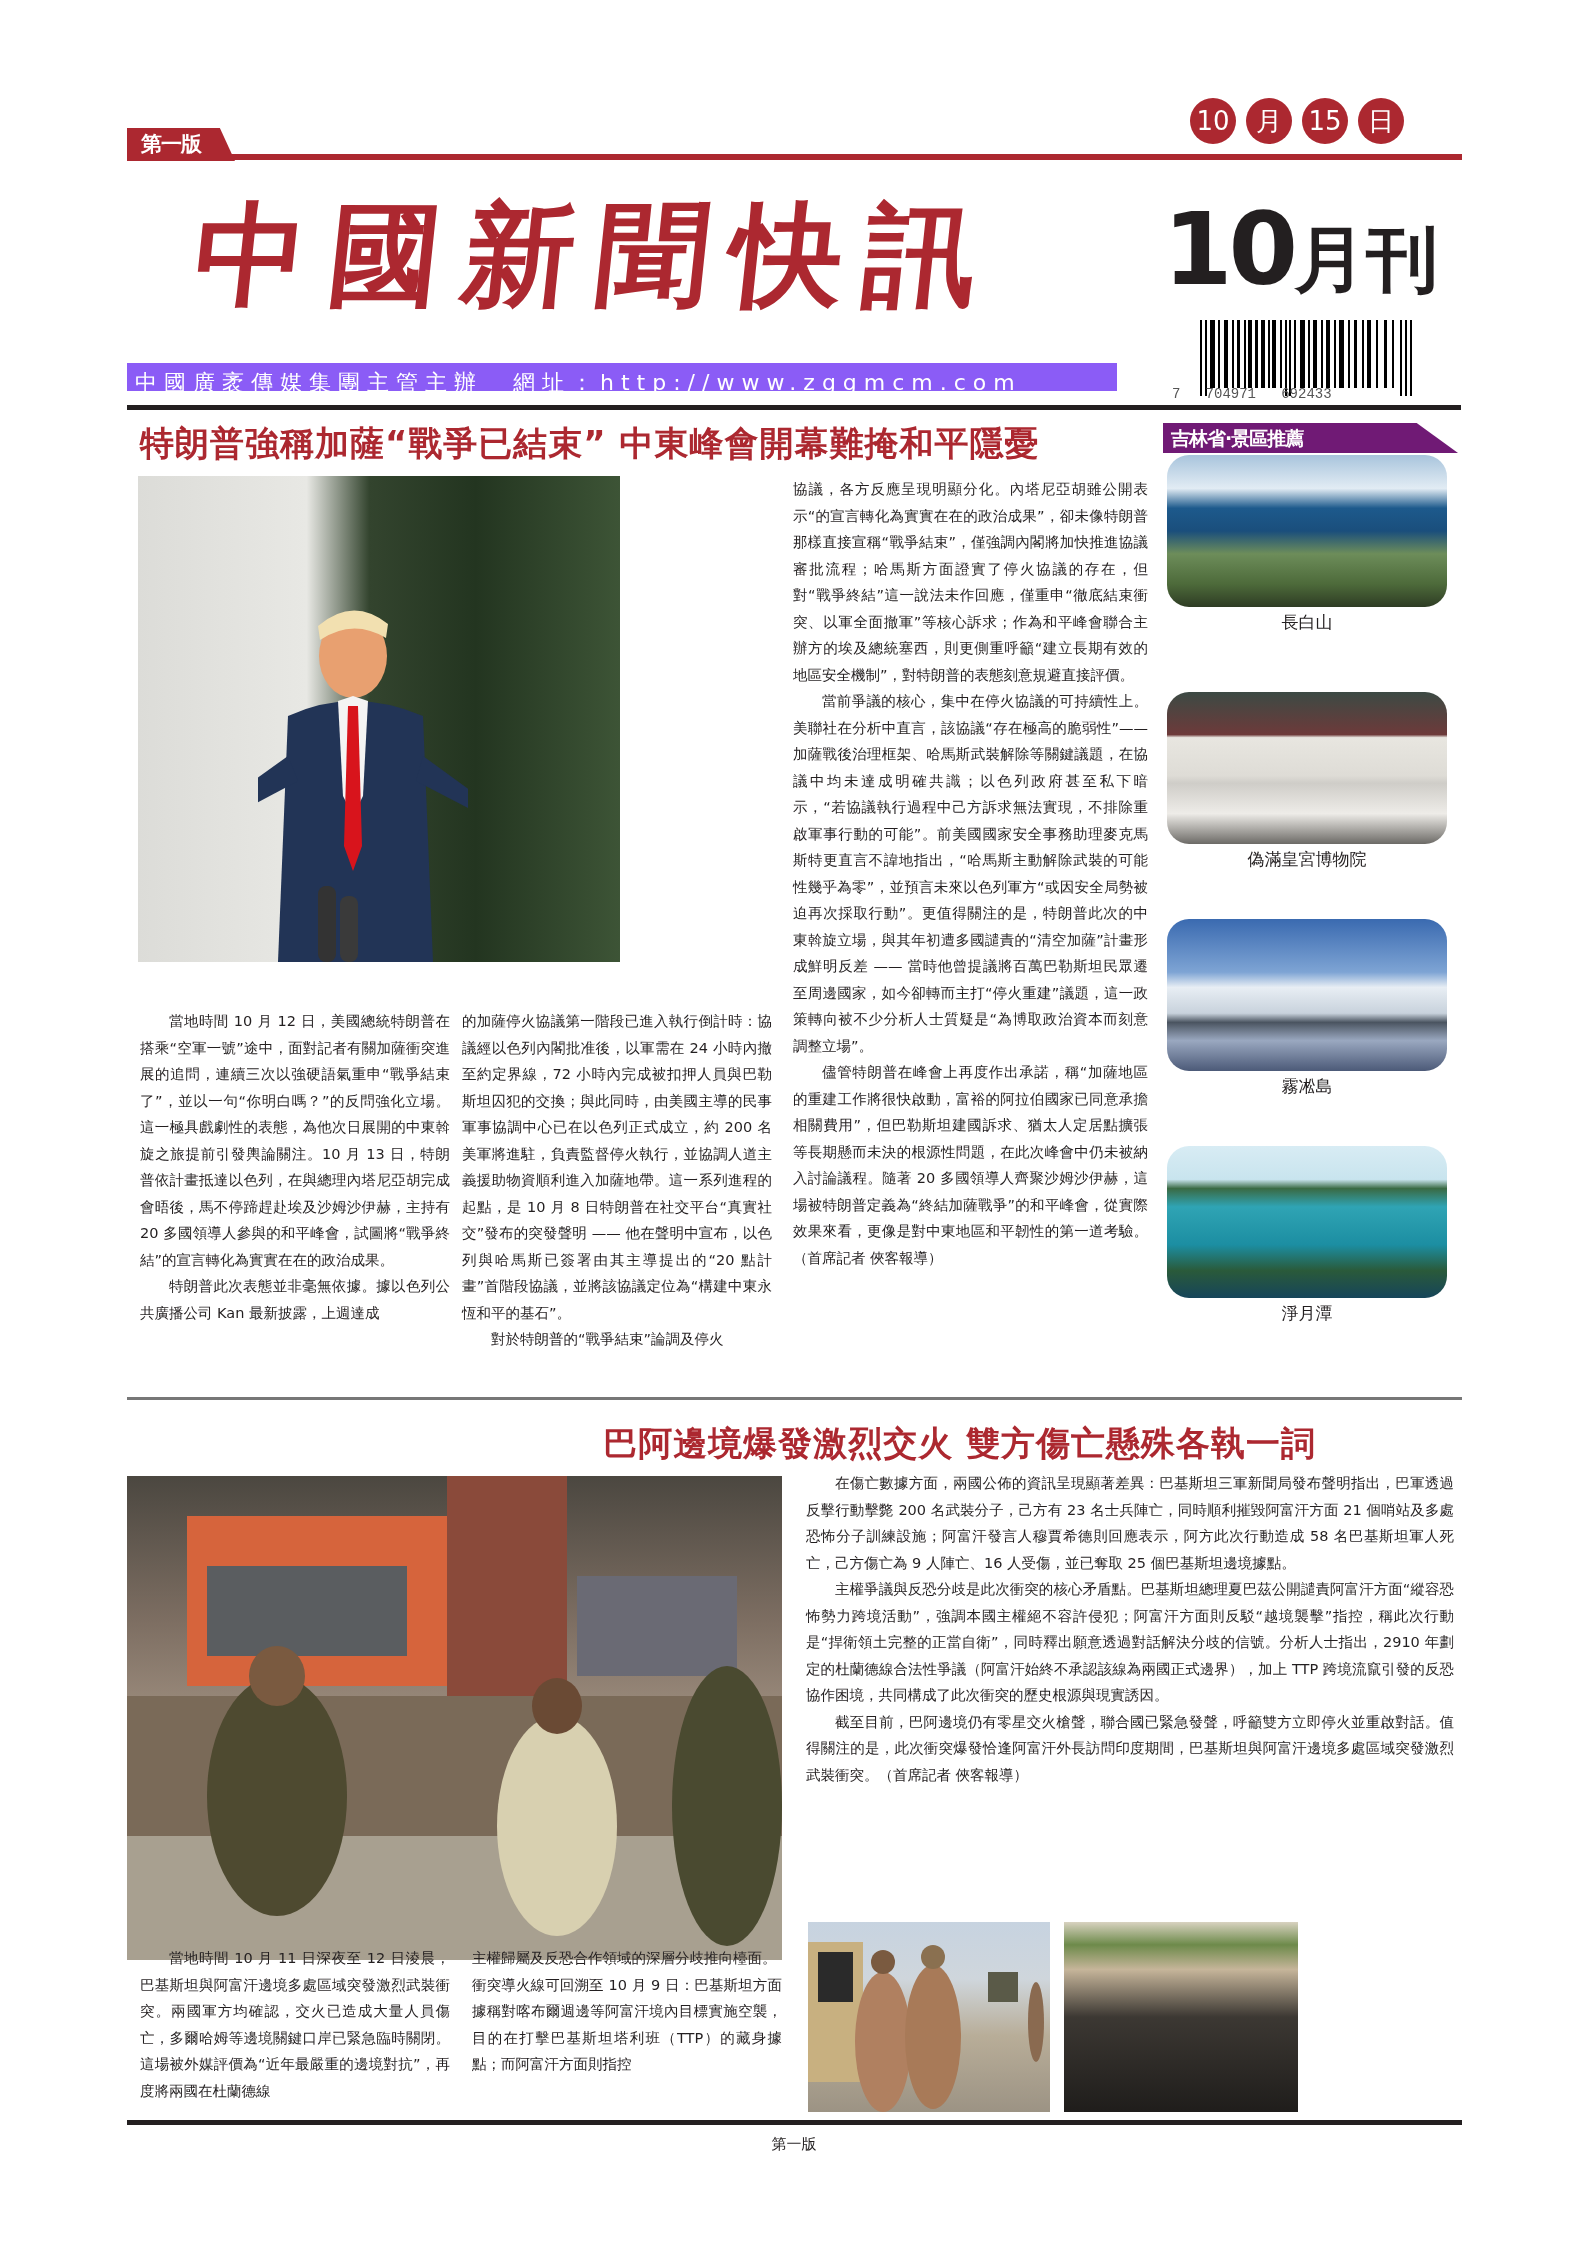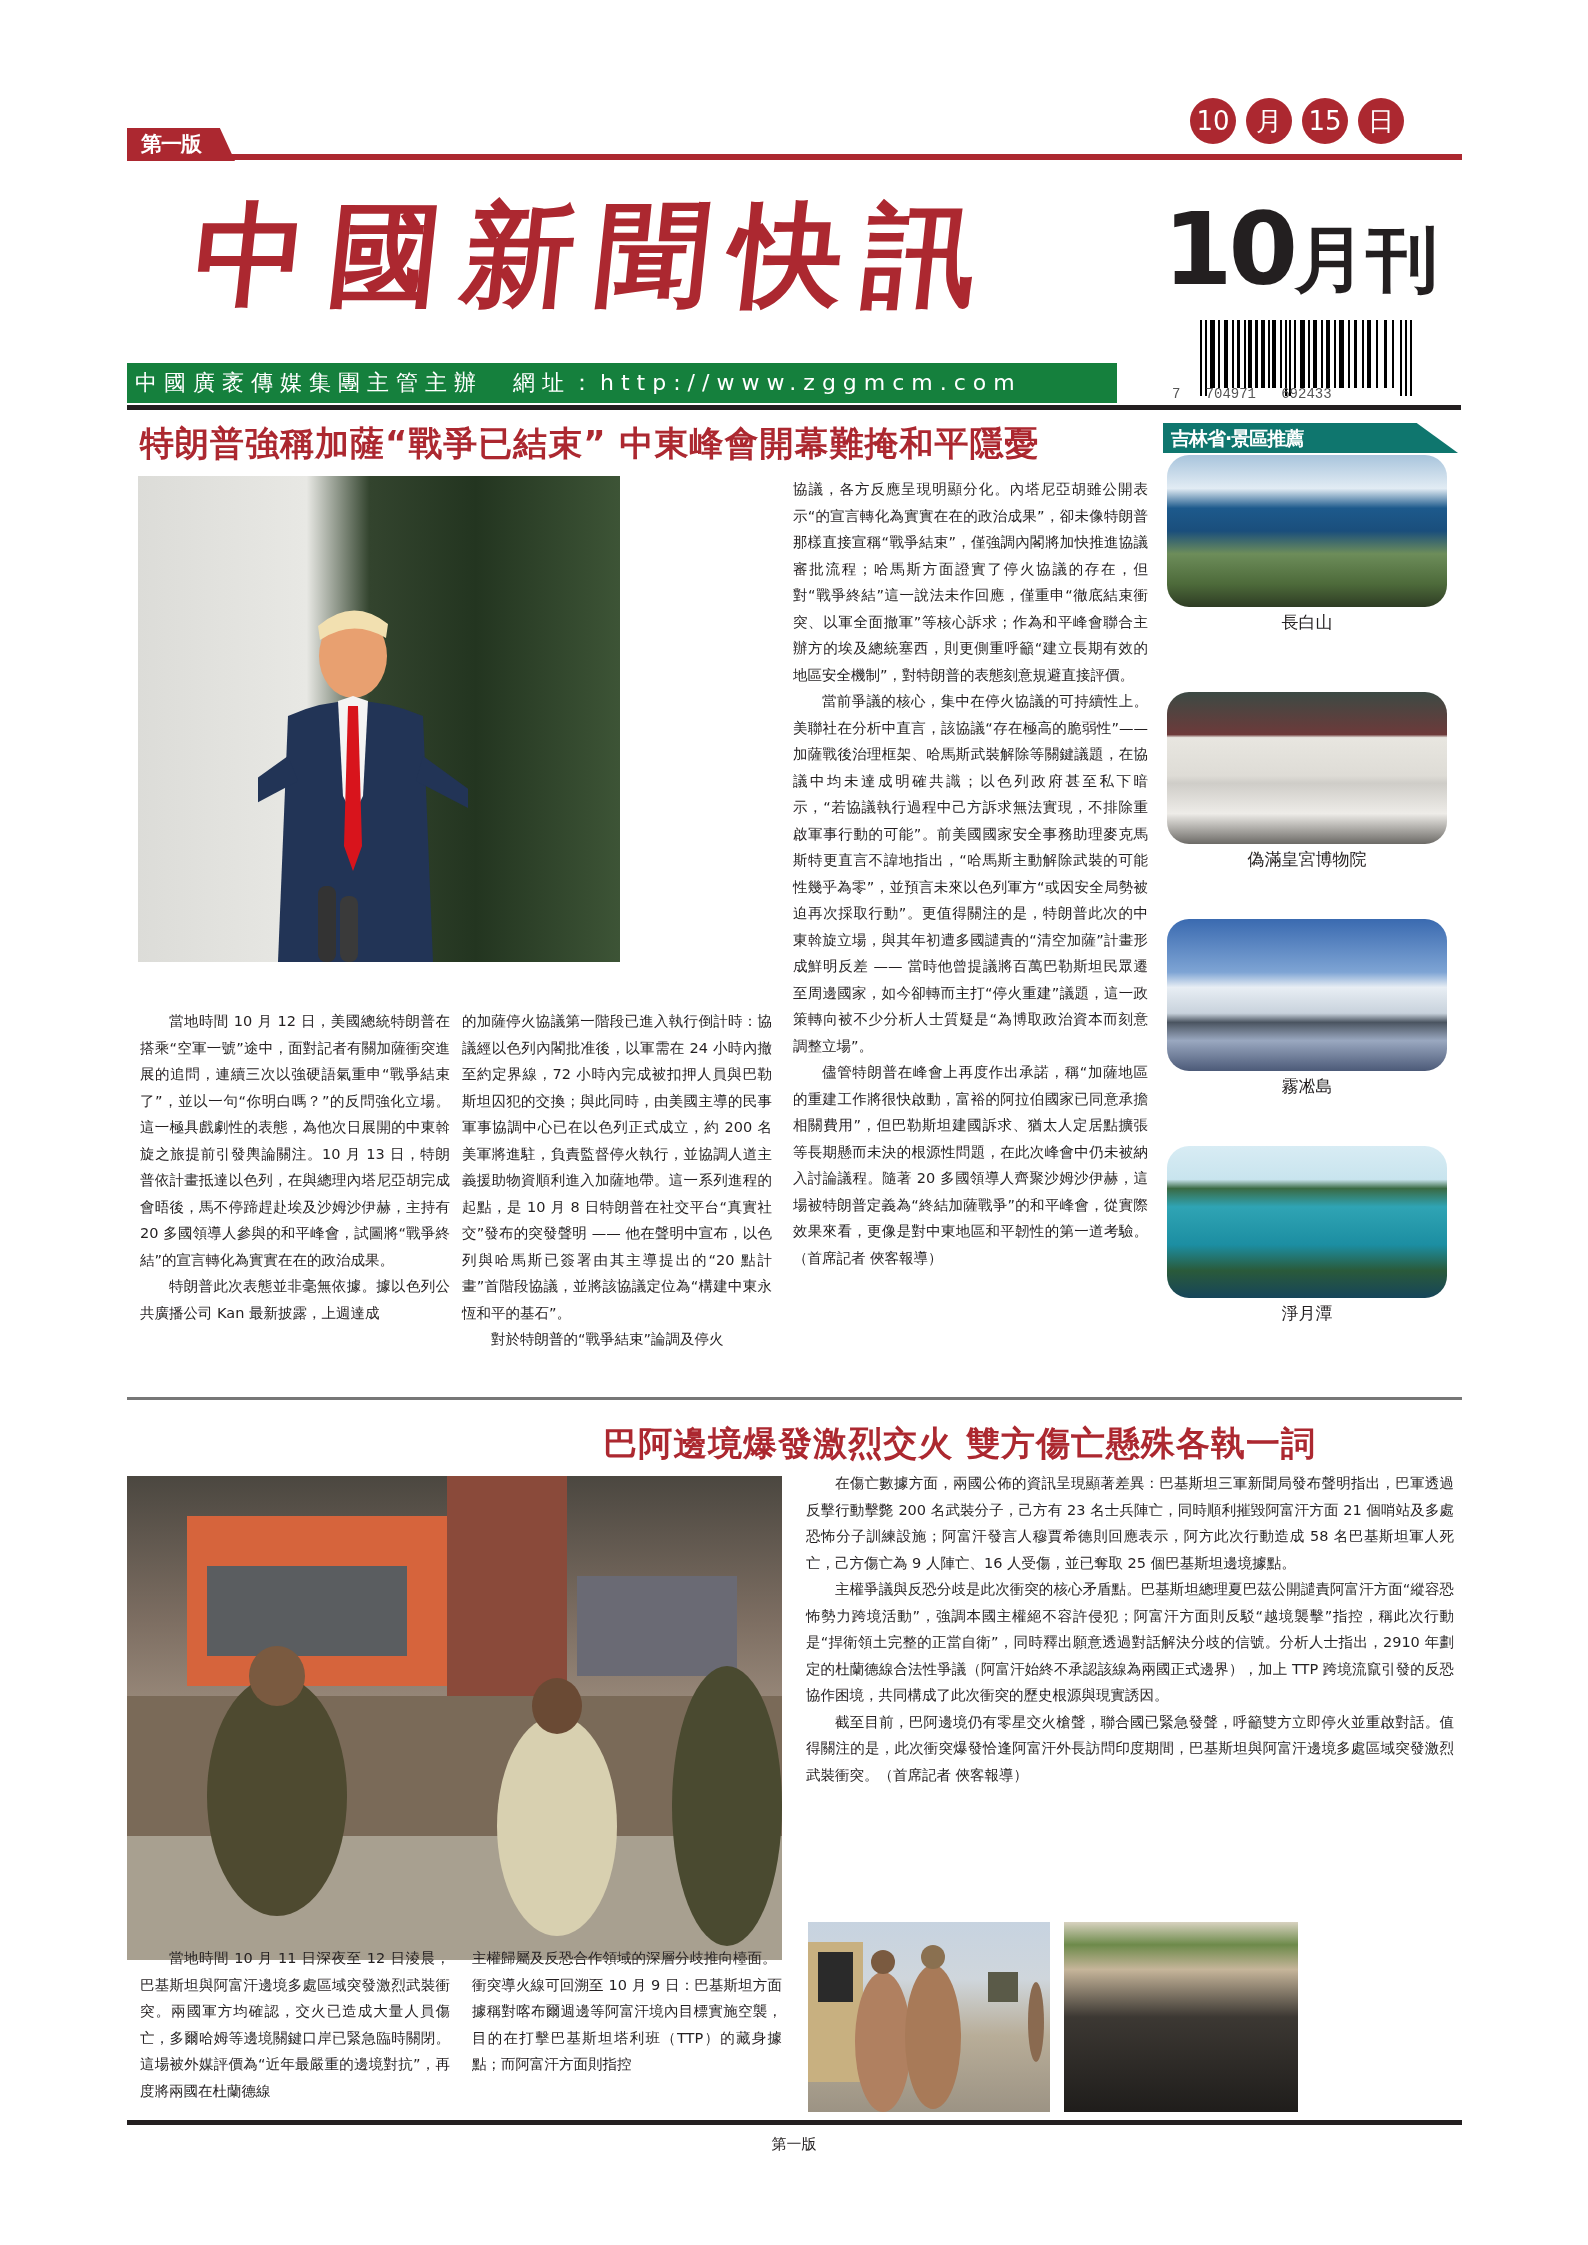--- a/index.html
+++ b/index.html
@@ -19,28 +19,28 @@
   .masthead { left: 195px; top: 190px; width: 900px; height: 130px; color: #ac2830;
     font-family: "DejaVu Serif", serif; font-size: 112px; line-height: 130px; letter-spacing: 22px; font-weight: bold;
     transform: skewX(-6deg); }
   .monthly { left: 1163px; top: 200px; font-family: "DejaVu Sans", sans-serif; font-weight: bold; color: #231f20; white-space: nowrap; }
   .monthly .num { font-size: 100px; letter-spacing: -4px; line-height: 100px; }
   .monthly .txt { font-size: 72px; line-height: 100px; }
 
   .barcode { left: 1200px; top: 320px; width: 228px; height: 76px; }
   .barcode-digits { left: 1172px; top: 386px; font-family: "Liberation Mono", monospace; font-size: 14px; color: #555; white-space: pre; }
 
-  .info-bar { left: 127px; top: 363px; width: 990px; height: 40px; background: #15803d; color: #fff;
+  .info-bar { left: 127px; top: 363px; width: 990px; height: 28px; background: #8b5cf6; color: #fff;
     font-family: "DejaVu Sans", sans-serif; font-size: 22px; line-height: 40px; padding-left: 8px; letter-spacing: 7px; white-space: nowrap; }
   .info-bar .gap { display: inline-block; width: 30px; }
   .header-rule { left: 127px; top: 405px; width: 1334px; height: 5px; background: #231f20; }
 
   
   .headline1 { left: 140px; top: 418px; font-size: 34px; line-height: 50px; color: #ac2830; font-weight: bold; white-space: nowrap; letter-spacing: 1px; }
-  .section-tab { left: 1163px; top: 423px; width: 295px; height: 30px; background: #0f766e; color: #fff; font-weight: bold;
+  .section-tab { left: 1163px; top: 423px; width: 295px; height: 30px; background: #701a75; color: #fff; font-weight: bold;
     font-size: 19px; line-height: 30px; padding-left: 8px; clip-path: polygon(0 0, 86% 0, 100% 100%, 0 100%); letter-spacing: -1px; }
 
   
   .photo { background: #888; overflow: hidden; }
   .photo-trump { left: 138px; top: 476px; width: 482px; height: 486px;
     background: linear-gradient(90deg, #dcdcd8 0%, #e8e8e4 35%, #33442e 48%, #233520 70%, #3d5436 100%); }
   .trump-figure { position: absolute; left: 120px; top: 120px; width: 210px; height: 366px; }
 
   .article-text { font-family: "DejaVu Sans", sans-serif; font-size: 14.5px; line-height: 26.5px; color: #231f20; text-align: justify; }
   .article-text p { text-indent: 2em; }

